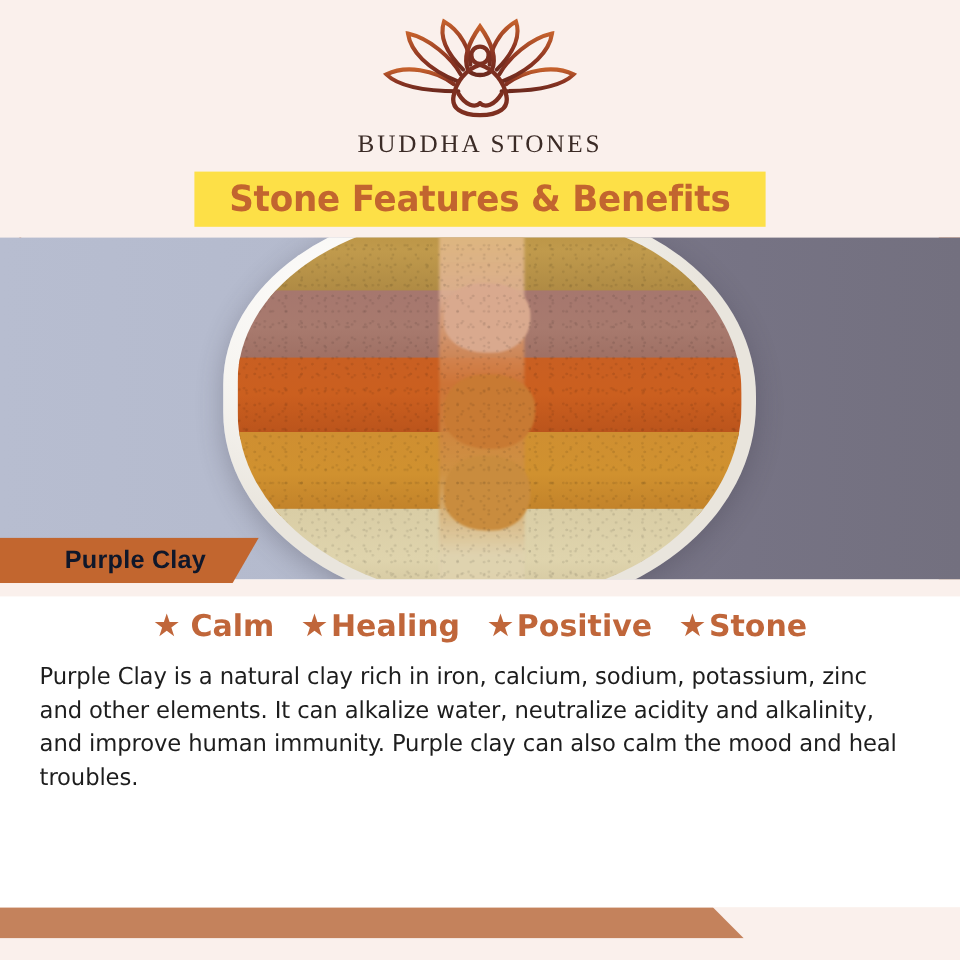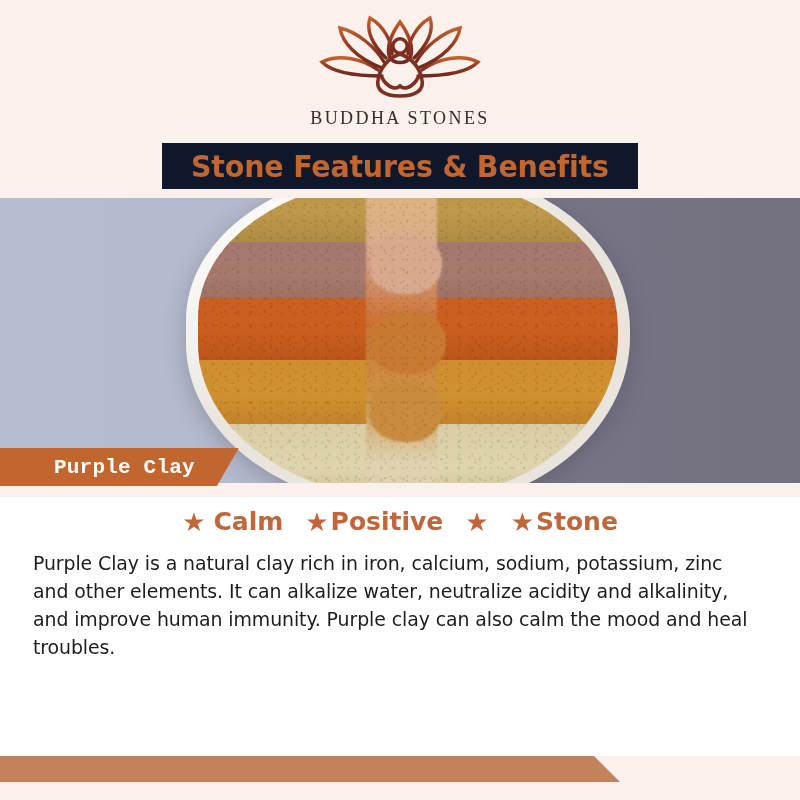--- a/index.html
+++ b/index.html
@@ -72,34 +72,34 @@
     width: 800px;
     text-align: center;
   }
   .logo-mark {
     display: block;
     margin: 0 auto;
   }
   .logo-text {
     margin-top: 2px;
     font-family: "Liberation Serif", serif;
-    font-size: 18px;
+    font-size: 21px;
     letter-spacing: 2.4px;
     color: #3b2b26;
     text-align: center;
   }
 
   
   .title-panel {
     position: absolute;
     left: 162px;
     top: 143px;
     width: 476px;
     height: 46px;
-    background: #0f172a;
+    background: #fde047;
     display: flex;
     align-items: center;
     justify-content: center;
   }
   .title-text {
     font-family: "DejaVu Sans", sans-serif;
     font-weight: bold;
     font-size: 30px;
     color: #c2652f;
     letter-spacing: -0.2px;
@@ -215,24 +215,24 @@
     top: 448px;
     height: 38px;
     padding: 0 44px 0 54px;
     background: #c2662f;
     display: flex;
     align-items: center;
     clip-path: polygon(0 0, 100% 0, calc(100% - 22px) 100%, 0 100%);
     z-index: 4;
   }
   .name-banner-text {
-    font-family: Liberation Mono, monospace;
+    font-family: Liberation Sans, sans-serif;
     font-weight: bold;
     font-size: 21px;
-    color: #ffffff;
+    color: #0f172a;
     letter-spacing: 0.2px;
     white-space: nowrap;
   }
 
   
   .body-block {
     position: absolute;
     left: 0;
     top: 483px;
     width: 800px;
@@ -357,24 +357,25 @@
   <div class="body-block">
     <div class="body-tint"></div>
 
     <div class="benefits">
       <div class="benefit">
         <span class="star">★</span>
         <span class="label">Calm</span>
       </div>
       <div class="benefit">
         <span class="star">★</span>
-        <span class="label">Positive</span>
+        <span class="label">Healing</span>
       </div>
       <div class="benefit">
         <span class="star">★</span>
+        <span class="label">Positive</span>
       </div>
       <div class="benefit">
         <span class="star">★</span>
         <span class="label">Stone</span>
       </div>
     </div>
 
     <div class="description">Purple Clay is a natural clay rich in iron, calcium, sodium, potassium, zinc and other elements. It can alkalize water, neutralize acidity and alkalinity, and improve human immunity. Purple clay can also calm the mood and heal troubles.</div>
   </div>
 

